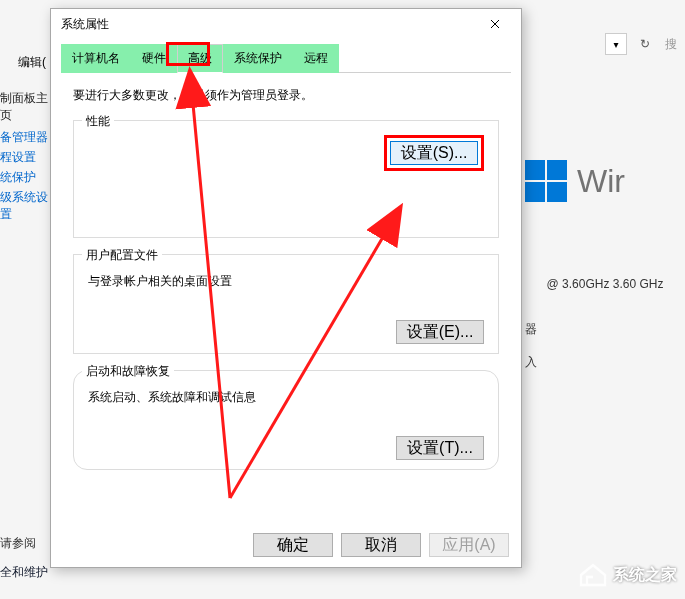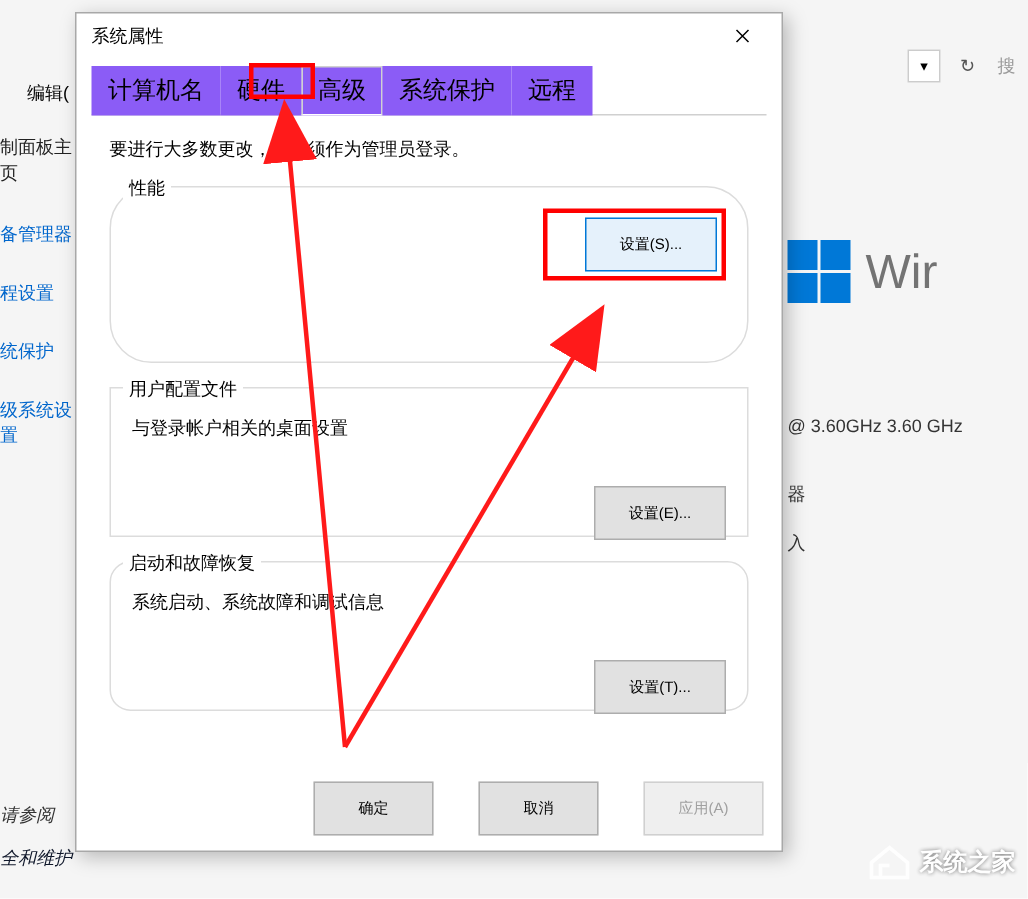--- a/index.html
+++ b/index.html
@@ -39,21 +39,21 @@
       margin-left:8px;
       color:#999;
     }
     .bg-sidebar {
       position: absolute;
       left: 0;
       top: 52px;
       width: 50px;
       display: flex;
       flex-direction: column;
-      gap: 22px;
+      gap: 3px;
       font-size: 12px;
     }
     .bg-sidebar-item { color: #222; padding:2px 0; }
     .bg-sidebar-link { color: #0066cc; }
     .bg-right {
       position: absolute;
       right: 0;
       top: 160px;
       width: 160px;
       display:flex;
@@ -62,31 +62,30 @@
     }
     .win-logo-area { display:flex; align-items:center; }
     .win-logo {
       width:42px; height:42px;
       display:grid; grid-template-columns:1fr 1fr; grid-template-rows:1fr 1fr;
       gap:2px;
       margin-right:10px;
     }
     .win-logo div { background:#0078d7; }
     .win-text { font-size:32px; color:#737373; font-weight:300;}
-    .bg-spec { color:#333; margin-top:65px; }
+    .bg-spec { color:#333; margin-top:65px;text-align:center; }
     .bg-spec-label { color:#333; margin-top:20px;}
     .bg-bottom-links {
       position:absolute;
       left:0;
       bottom:18px;
       width:50px;
       display:flex;
       flex-direction:column;
       gap:12px;
-      font-style:italic;
     }
     .bg-bottom-links div { color:#0f172a; }
 
     
     .dialog {
       position: absolute;
       left: 50px;
       top: 8px;
       width: 472px;
       height: 560px;
@@ -111,27 +110,27 @@
     }
     
     .tabstrip {
       display: flex;
       border-bottom: 1px solid #d0d0d0;
       margin: 0 10px;
       padding-top: 4px;
     }
     .tab {
       padding: 5px 10px;
-      font-size: 16px;
+      font-size: 12px;
       border: 1px solid transparent;
       border-bottom: none;
       cursor: pointer;
       position: relative;
       top: 1px;
-      background: #8b5cf6;
+      background: #86efac;
     }
     .tab.active {
       border-color: #d0d0d0;
       border-bottom: 1px solid #fff;
     }
     .tab-highlight {
       position: absolute;
       border: 3px solid #ff0000;
       pointer-events: none;
       z-index: 50;
@@ -162,27 +161,26 @@
       font-size: 12px;
       margin-bottom: 30px;
       margin-top:4px;
     }
     .group-btn-row {
       display: flex;
       justify-content: flex-end;
     }
     .win-button {
       min-width: 88px;
-      height: 36px;
+      height: 24px;
       background: #e1e1e1;
       border: 1px solid #adadad;
-      font-size: 10px;
+      font-size: 16px;
       cursor: pointer;
       font-family: inherit;
-      margin-left: 22px;
     }
     .settings-highlight {
       border: 3px solid #ff0000;
       padding: 3px;
       display:inline-block;
     }
     .settings-highlight .win-button {
       border: 1px solid #0078d7;
       background: #e5f1fb;
     }
@@ -289,21 +287,21 @@
     <div class="tab">计算机名</div>
     <div class="tab">硬件</div>
     <div class="tab active">高级</div>
     <div class="tab">系统保护</div>
     <div class="tab">远程</div>
   </div>
 
   <div class="content">
     <div class="admin-note">要进行大多数更改，你必须作为管理员登录。</div>
 
-    <div class="group" style="height:118px;border-radius:28px;">
+    <div class="group" style="height:118px;">
       <div class="group-title">性能</div>
       <div class="group-btn-row">
         <span class="settings-highlight">
           <button class="win-button">设置(S)...</button>
         </span>
       </div>
     </div>
 
     <div class="group" style="height:100px;">
       <div class="group-title">用户配置文件</div>

